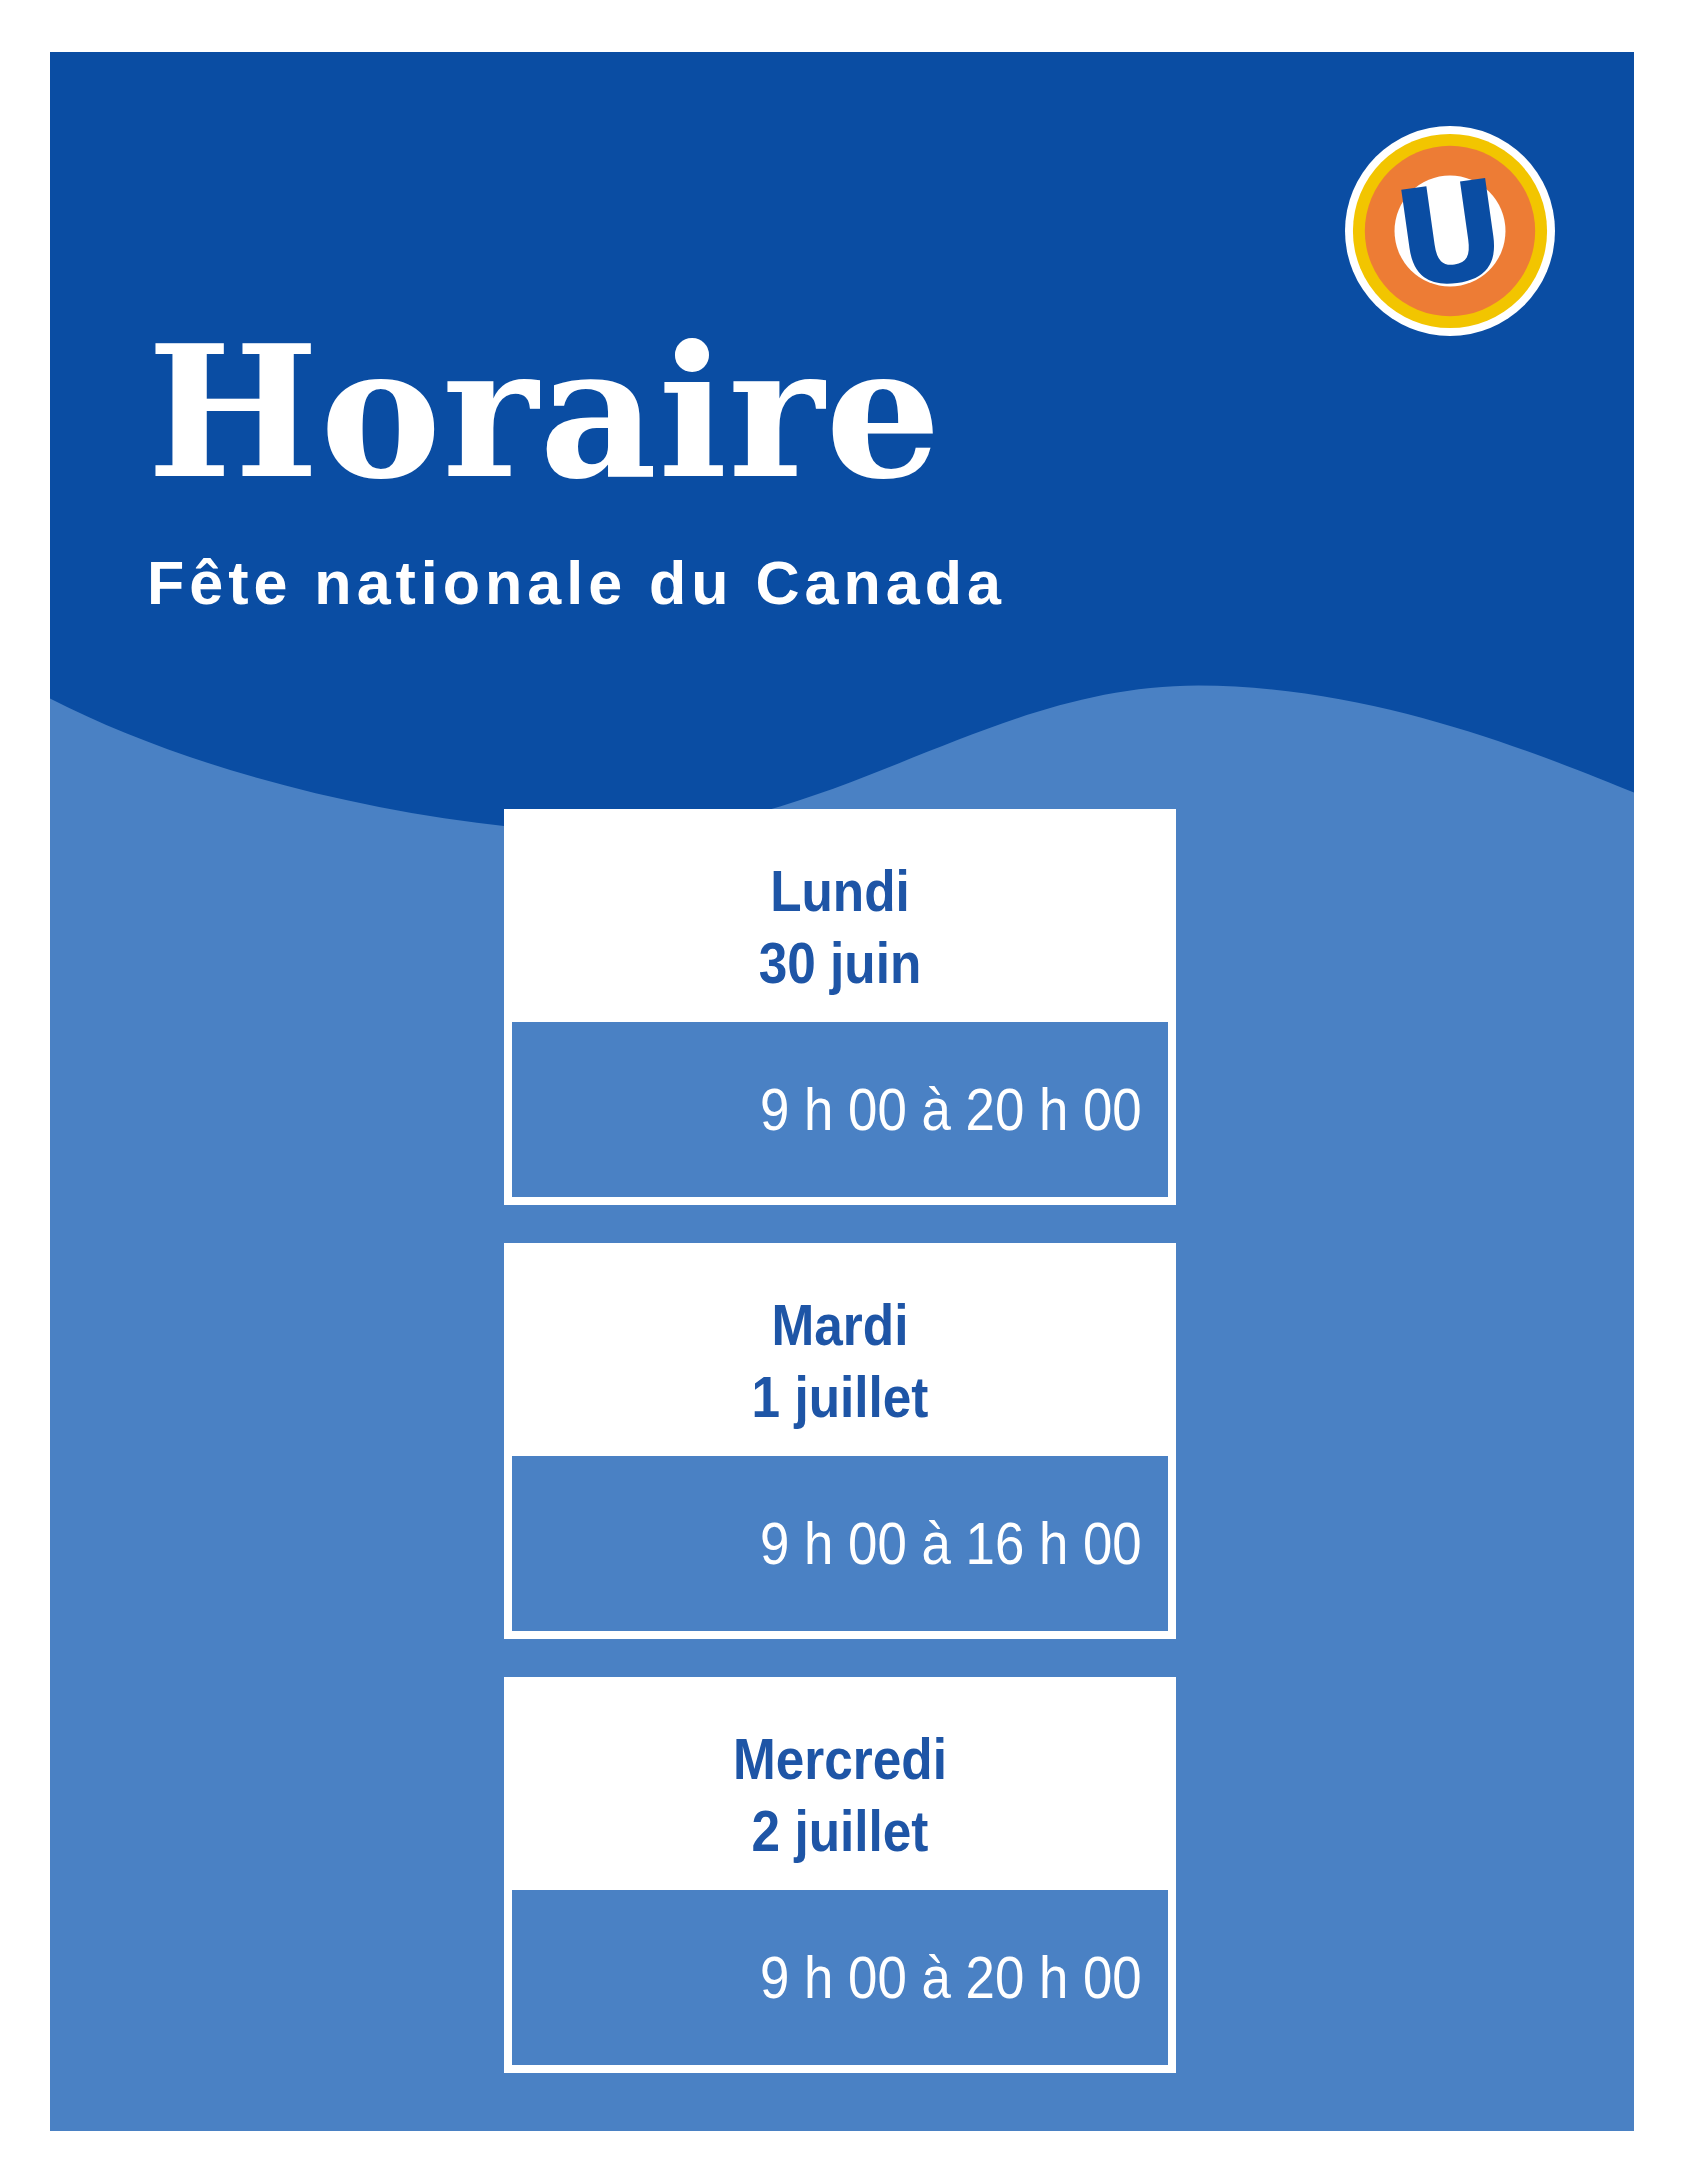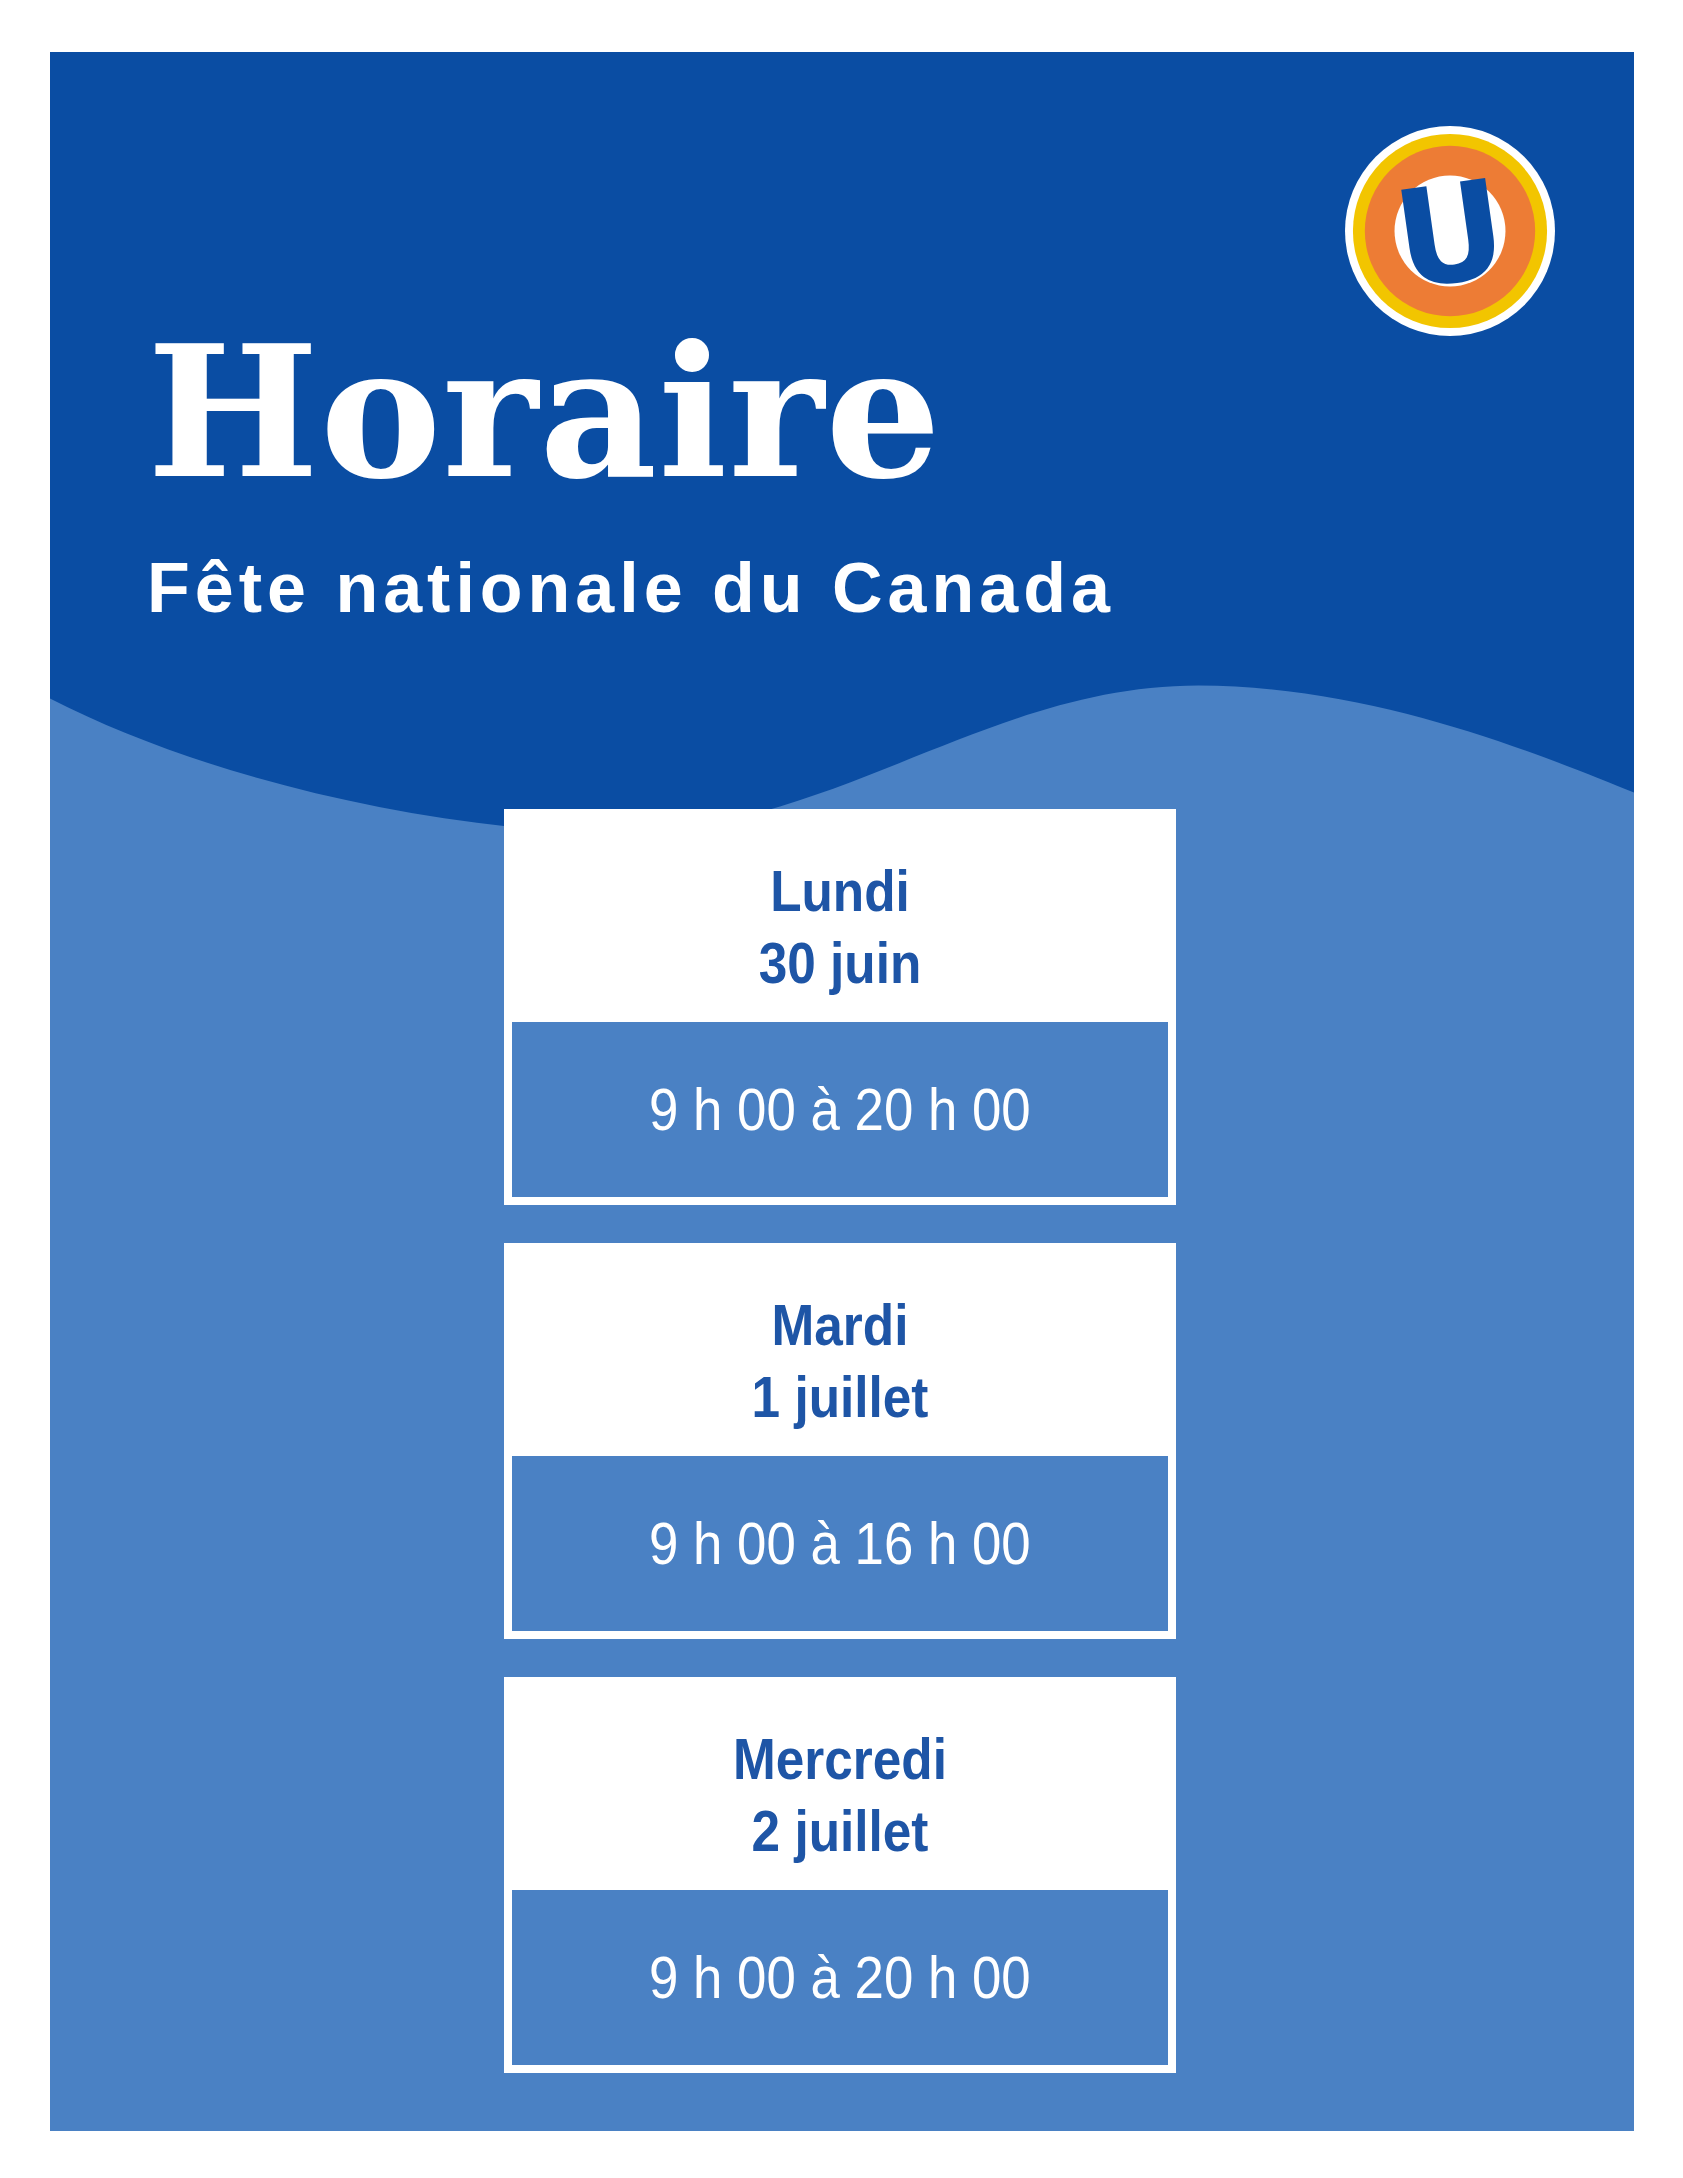--- a/index.html
+++ b/index.html
@@ -24,40 +24,40 @@
   .wave{position:absolute;left:0;top:0;width:1584px;height:2079px;display:block;}
   .title{
     position:absolute;left:97px;top:269px;
     font-family:"DejaVu Serif", serif;font-weight:700;
     font-size:182px;line-height:1;color:var(--white);
     letter-spacing:1px;white-space:nowrap;
   }
   .subtitle{
     position:absolute;left:97px;top:501px;
     font-family:"Liberation Sans", sans-serif;font-weight:700;
-    font-size:70px;line-height:1;color:var(--white);
+    font-size:61px;line-height:1;color:var(--white);
     letter-spacing:5px;white-space:nowrap;
   }
   .logo{position:absolute;left:1295px;top:74px;width:210px;height:210px;}
   .card{
     position:absolute;left:454px;width:672px;height:396px;
     background:var(--white);
     margin-top:12px;
   }
   .day-block{
     position:absolute;left:0;right:0;top:46px;
     text-align:center;color:var(--day-text);
     font-size:57px;font-weight:700;line-height:72px;
     transform:scaleX(0.9);transform-origin:50% 50%;
     white-space:nowrap;
   }
   .hours-box{
     position:absolute;left:8px;right:8px;top:213px;bottom:8px;
     background:var(--light-blue);
-    display:flex;align-items:center;justify-content:center;
+    display:flex;align-items:center;justify-content:flex-end;
   }
   .hours-text{
     color:var(--white);font-size:60px;font-weight:400;line-height:1;
     display:inline-block;transform:scaleX(0.88);transform-origin:50% 50%;
     white-space:nowrap;letter-spacing:0px;
   }
   .logo-u{
     font-family:"DejaVu Sans", sans-serif;font-weight:700;
   }
 </style>

